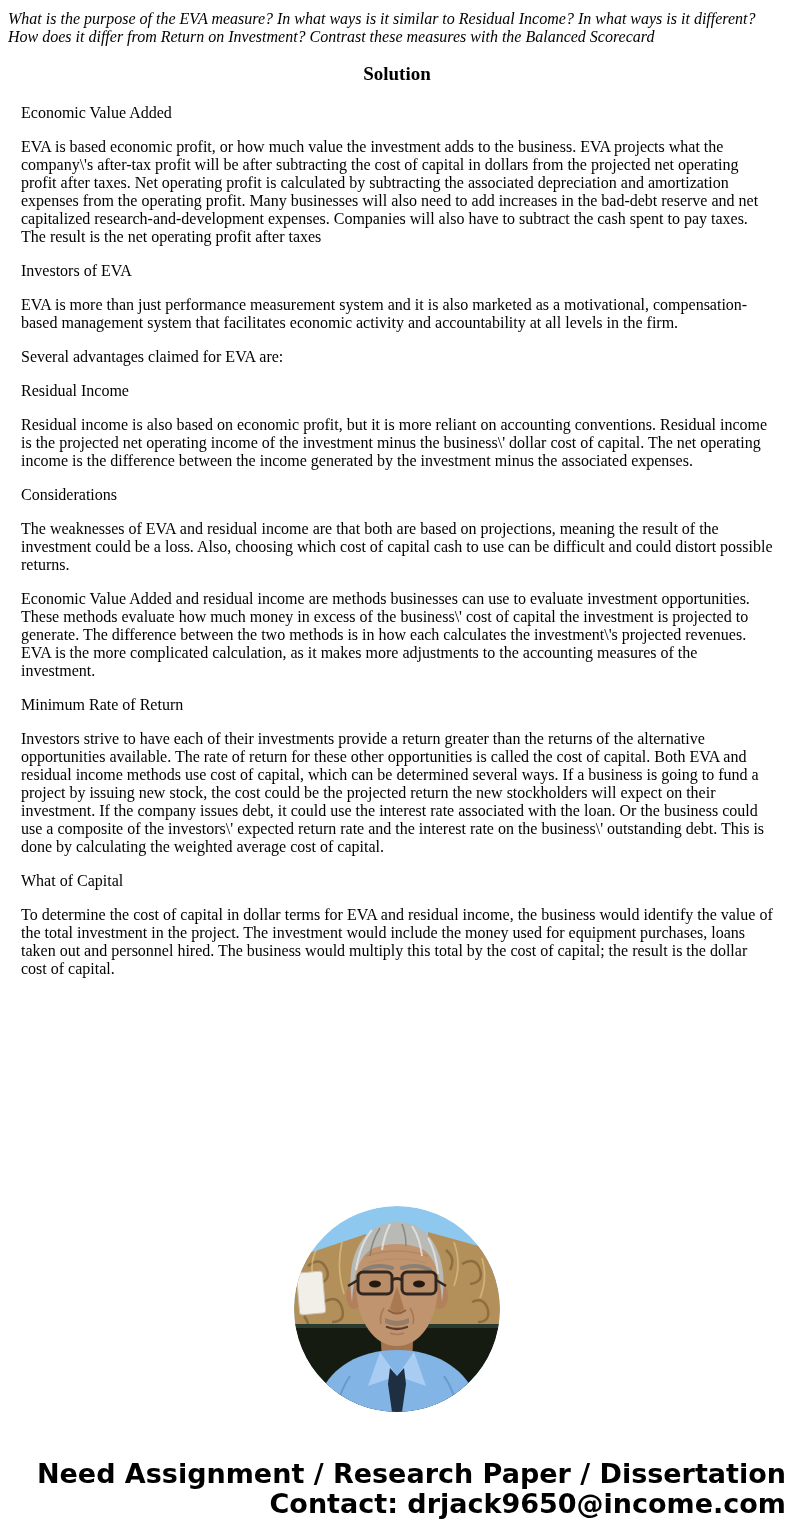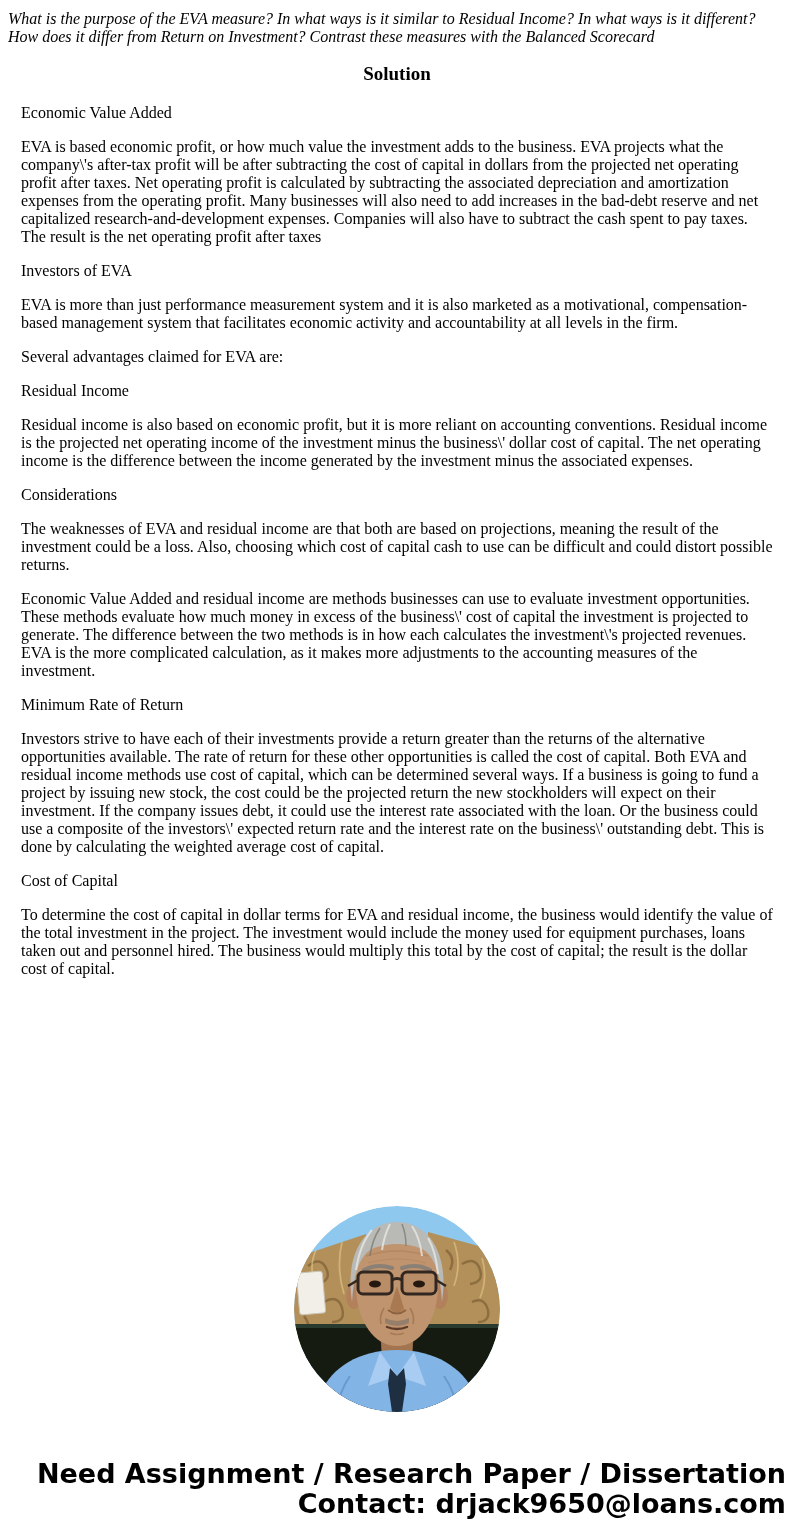--- a/index.html
+++ b/index.html
@@ -51,21 +51,21 @@
 <p class="block">Investors of EVA</p>
 <p class="block">EVA is more than just performance measurement system and it is also marketed as a motivational, compensation-based management system that facilitates economic activity and accountability at all levels in the firm.</p>
 <p class="block">Several advantages claimed for EVA are:</p>
 <p class="block">Residual Income</p>
 <p class="block">Residual income is also based on economic profit, but it is more reliant on accounting conventions. Residual income is the projected net operating income of the investment minus the business\' dollar cost of capital. The net operating income is the difference between the income generated by the investment minus the associated expenses.</p>
 <p class="block">Considerations</p>
 <p class="block">The weaknesses of EVA and residual income are that both are based on projections, meaning the result of the investment could be a loss. Also, choosing which cost of capital cash to use can be difficult and could distort possible returns.</p>
 <p class="block">Economic Value Added and residual income are methods businesses can use to evaluate investment opportunities. These methods evaluate how much money in excess of the business\' cost of capital the investment is projected to generate. The difference between the two methods is in how each calculates the investment\'s projected revenues. EVA is the more complicated calculation, as it makes more adjustments to the accounting measures of the investment.</p>
 <p class="block">Minimum Rate of Return</p>
 <p class="block">Investors strive to have each of their investments provide a return greater than the returns of the alternative opportunities available. The rate of return for these other opportunities is called the cost of capital. Both EVA and residual income methods use cost of capital, which can be determined several ways. If a business is going to fund a project by issuing new stock, the cost could be the projected return the new stockholders will expect on their investment. If the company issues debt, it could use the interest rate associated with the loan. Or the business could use a composite of the investors\' expected return rate and the interest rate on the business\' outstanding debt. This is done by calculating the weighted average cost of capital.</p>
-<p class="block">Cost of Capital</p>
+<p class="block">What of Capital</p>
 <p class="block">To determine the cost of capital in dollar terms for EVA and residual income, the business would identify the value of the total investment in the project. The investment would include the money used for equipment purchases, loans taken out and personnel hired. The business would multiply this total by the cost of capital; the result is the dollar cost of capital.</p>
 
 <div class="avatar-wrap">
   <svg viewBox="0 0 206 206" width="206" height="206" aria-hidden="true">
     <defs>
       <clipPath id="avclip">
           <circle cx="103" cy="103" r="103"></circle>
         </clipPath>
     </defs>
     <g clip-path="url(#avclip)">
@@ -129,14 +129,14 @@
       <path d="M116,102 q5,8 3,16" stroke="#96704a" stroke-width="1.6" fill="none" opacity="0.7"></path>
       <path d="M91,112 Q103,118 115,112 L115,117 Q103,123 91,117 Z" fill="#8d7a6a" opacity="0.85"></path>
       <path d="M93,121 Q103,125 113,121" stroke="#5f3c2a" stroke-width="2.4" fill="none" stroke-linecap="round"></path>
       <path d="M96,127 Q103,130 110,127" stroke="#9a6c48" stroke-width="1.6" fill="none" opacity="0.6"></path>
     </g>
   </svg>
 </div>
 
 <div class="footer">
   <div>Need Assignment / Research Paper / Dissertation</div>
-  <div>Contact: drjack9650@loans.com</div>
+  <div>Contact: drjack9650@income.com</div>
 </div>
 
 </body></html>

